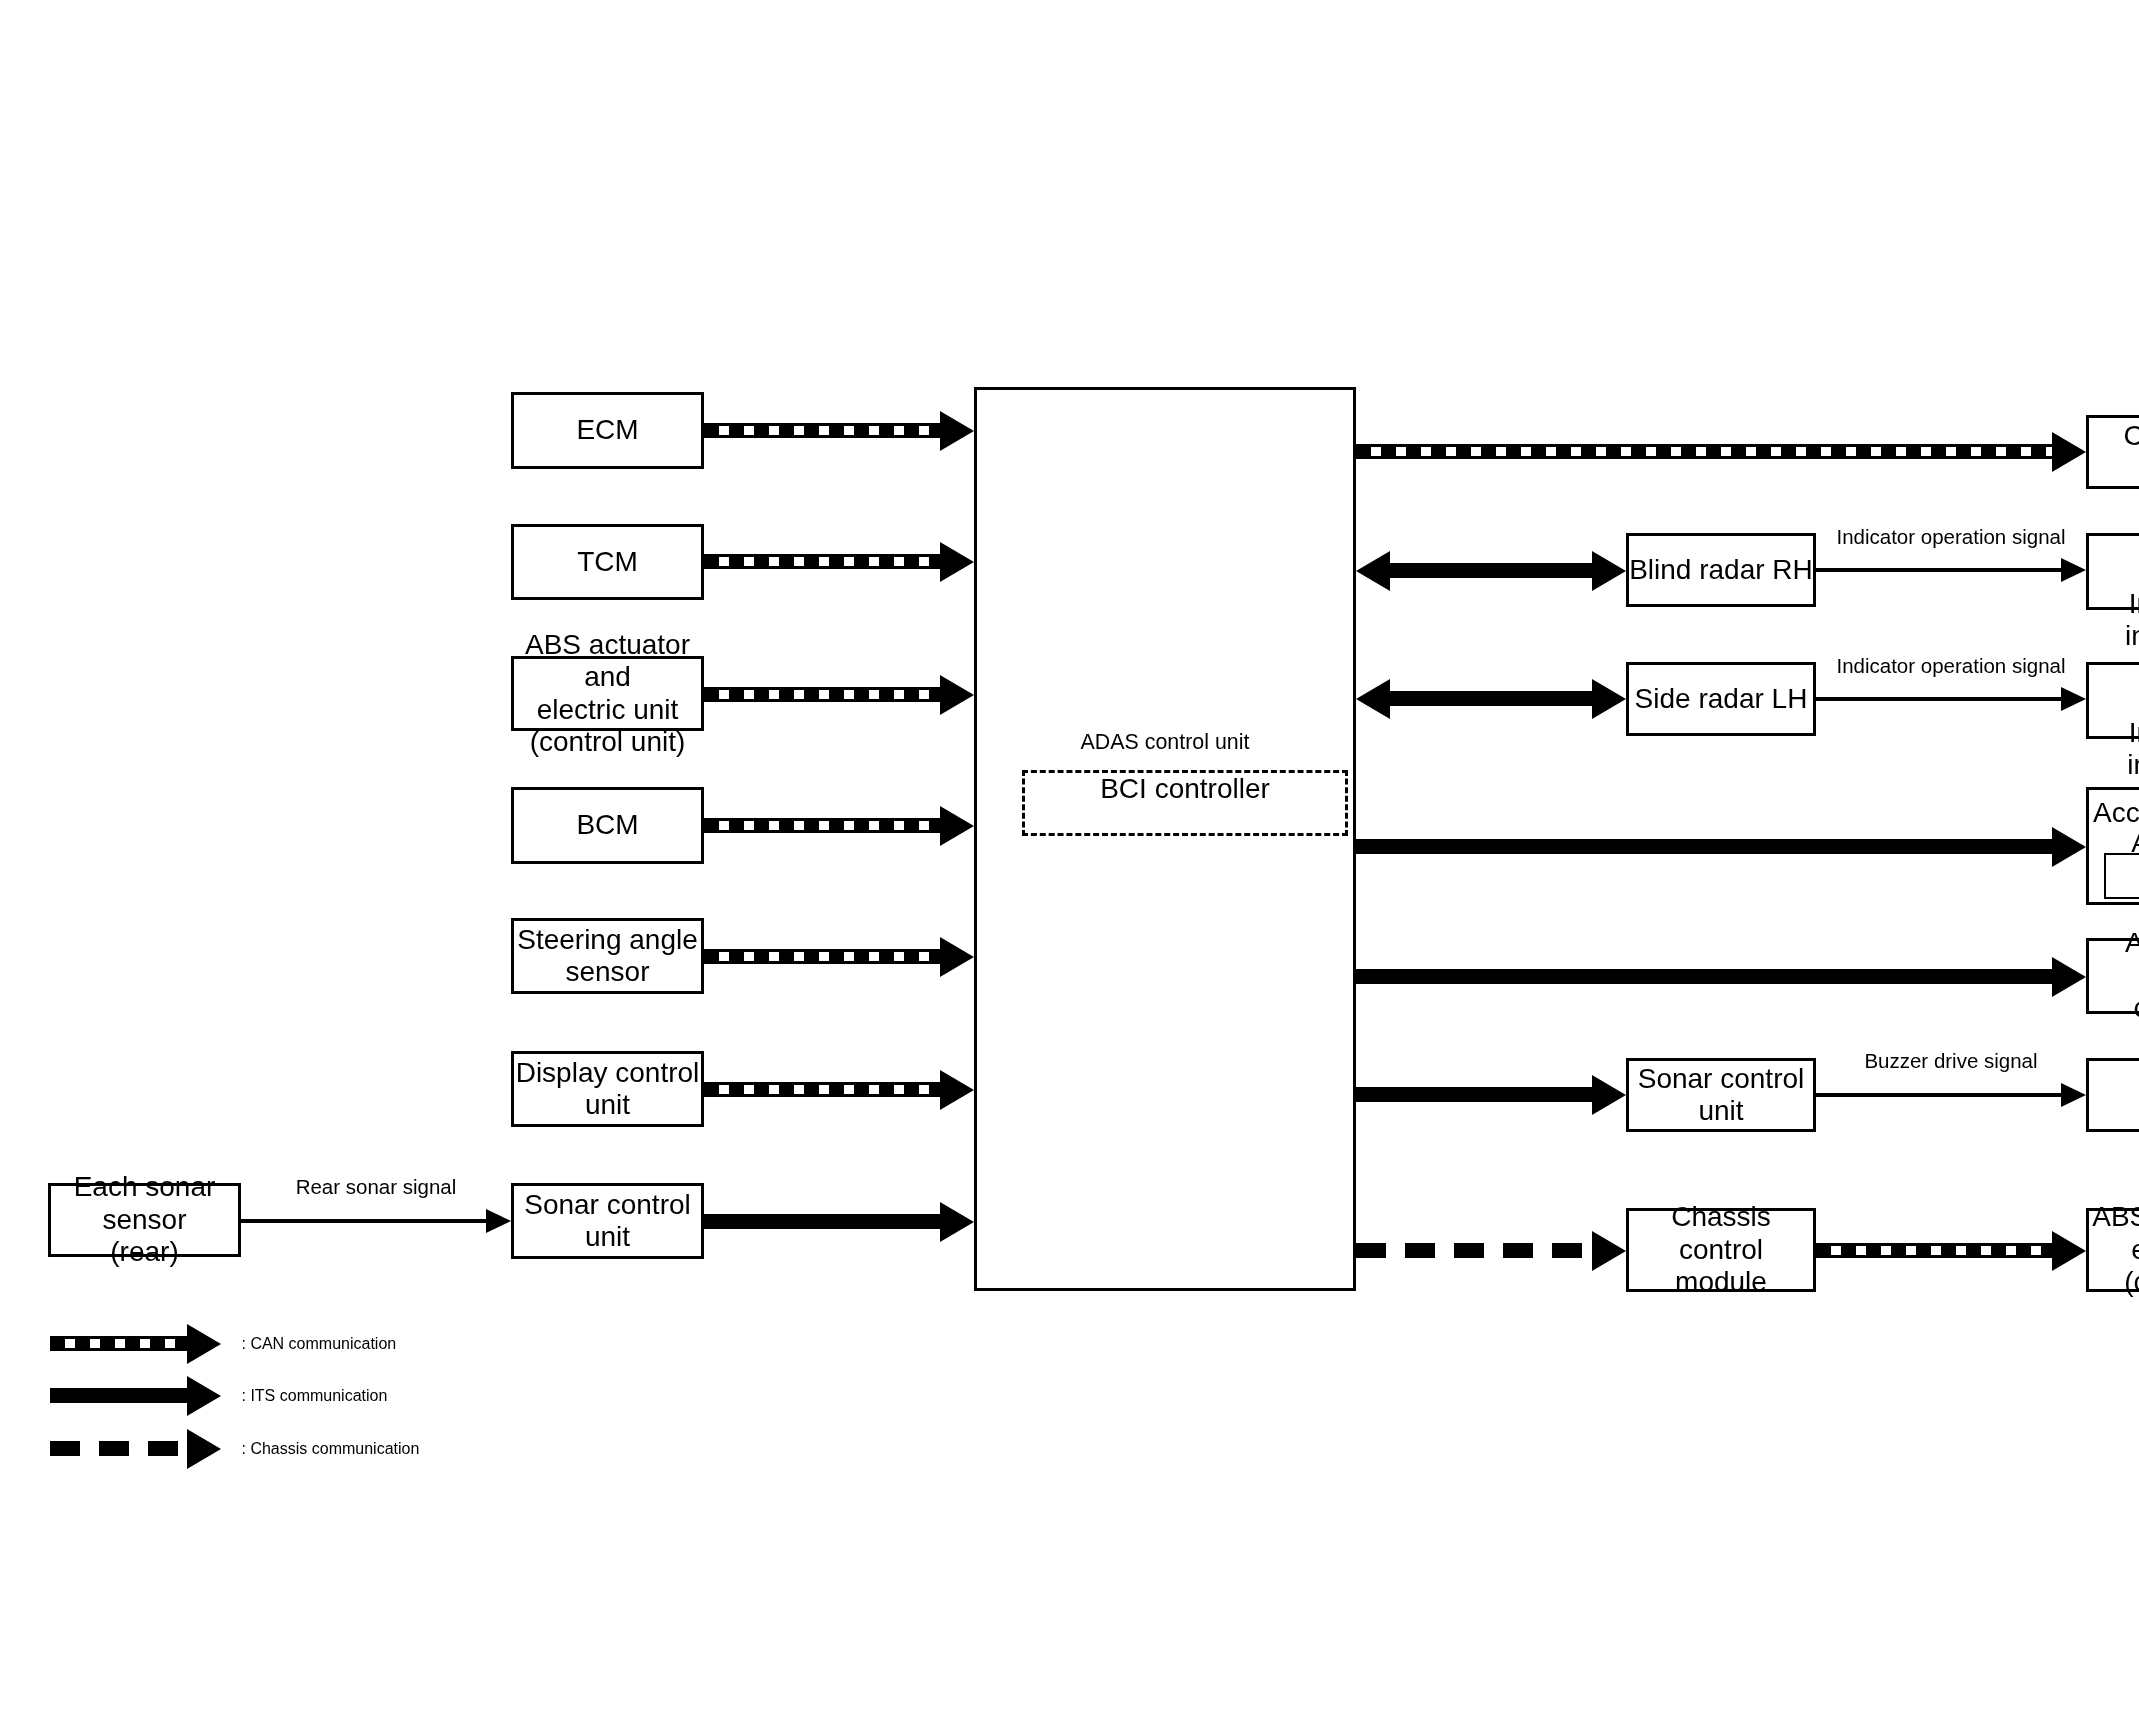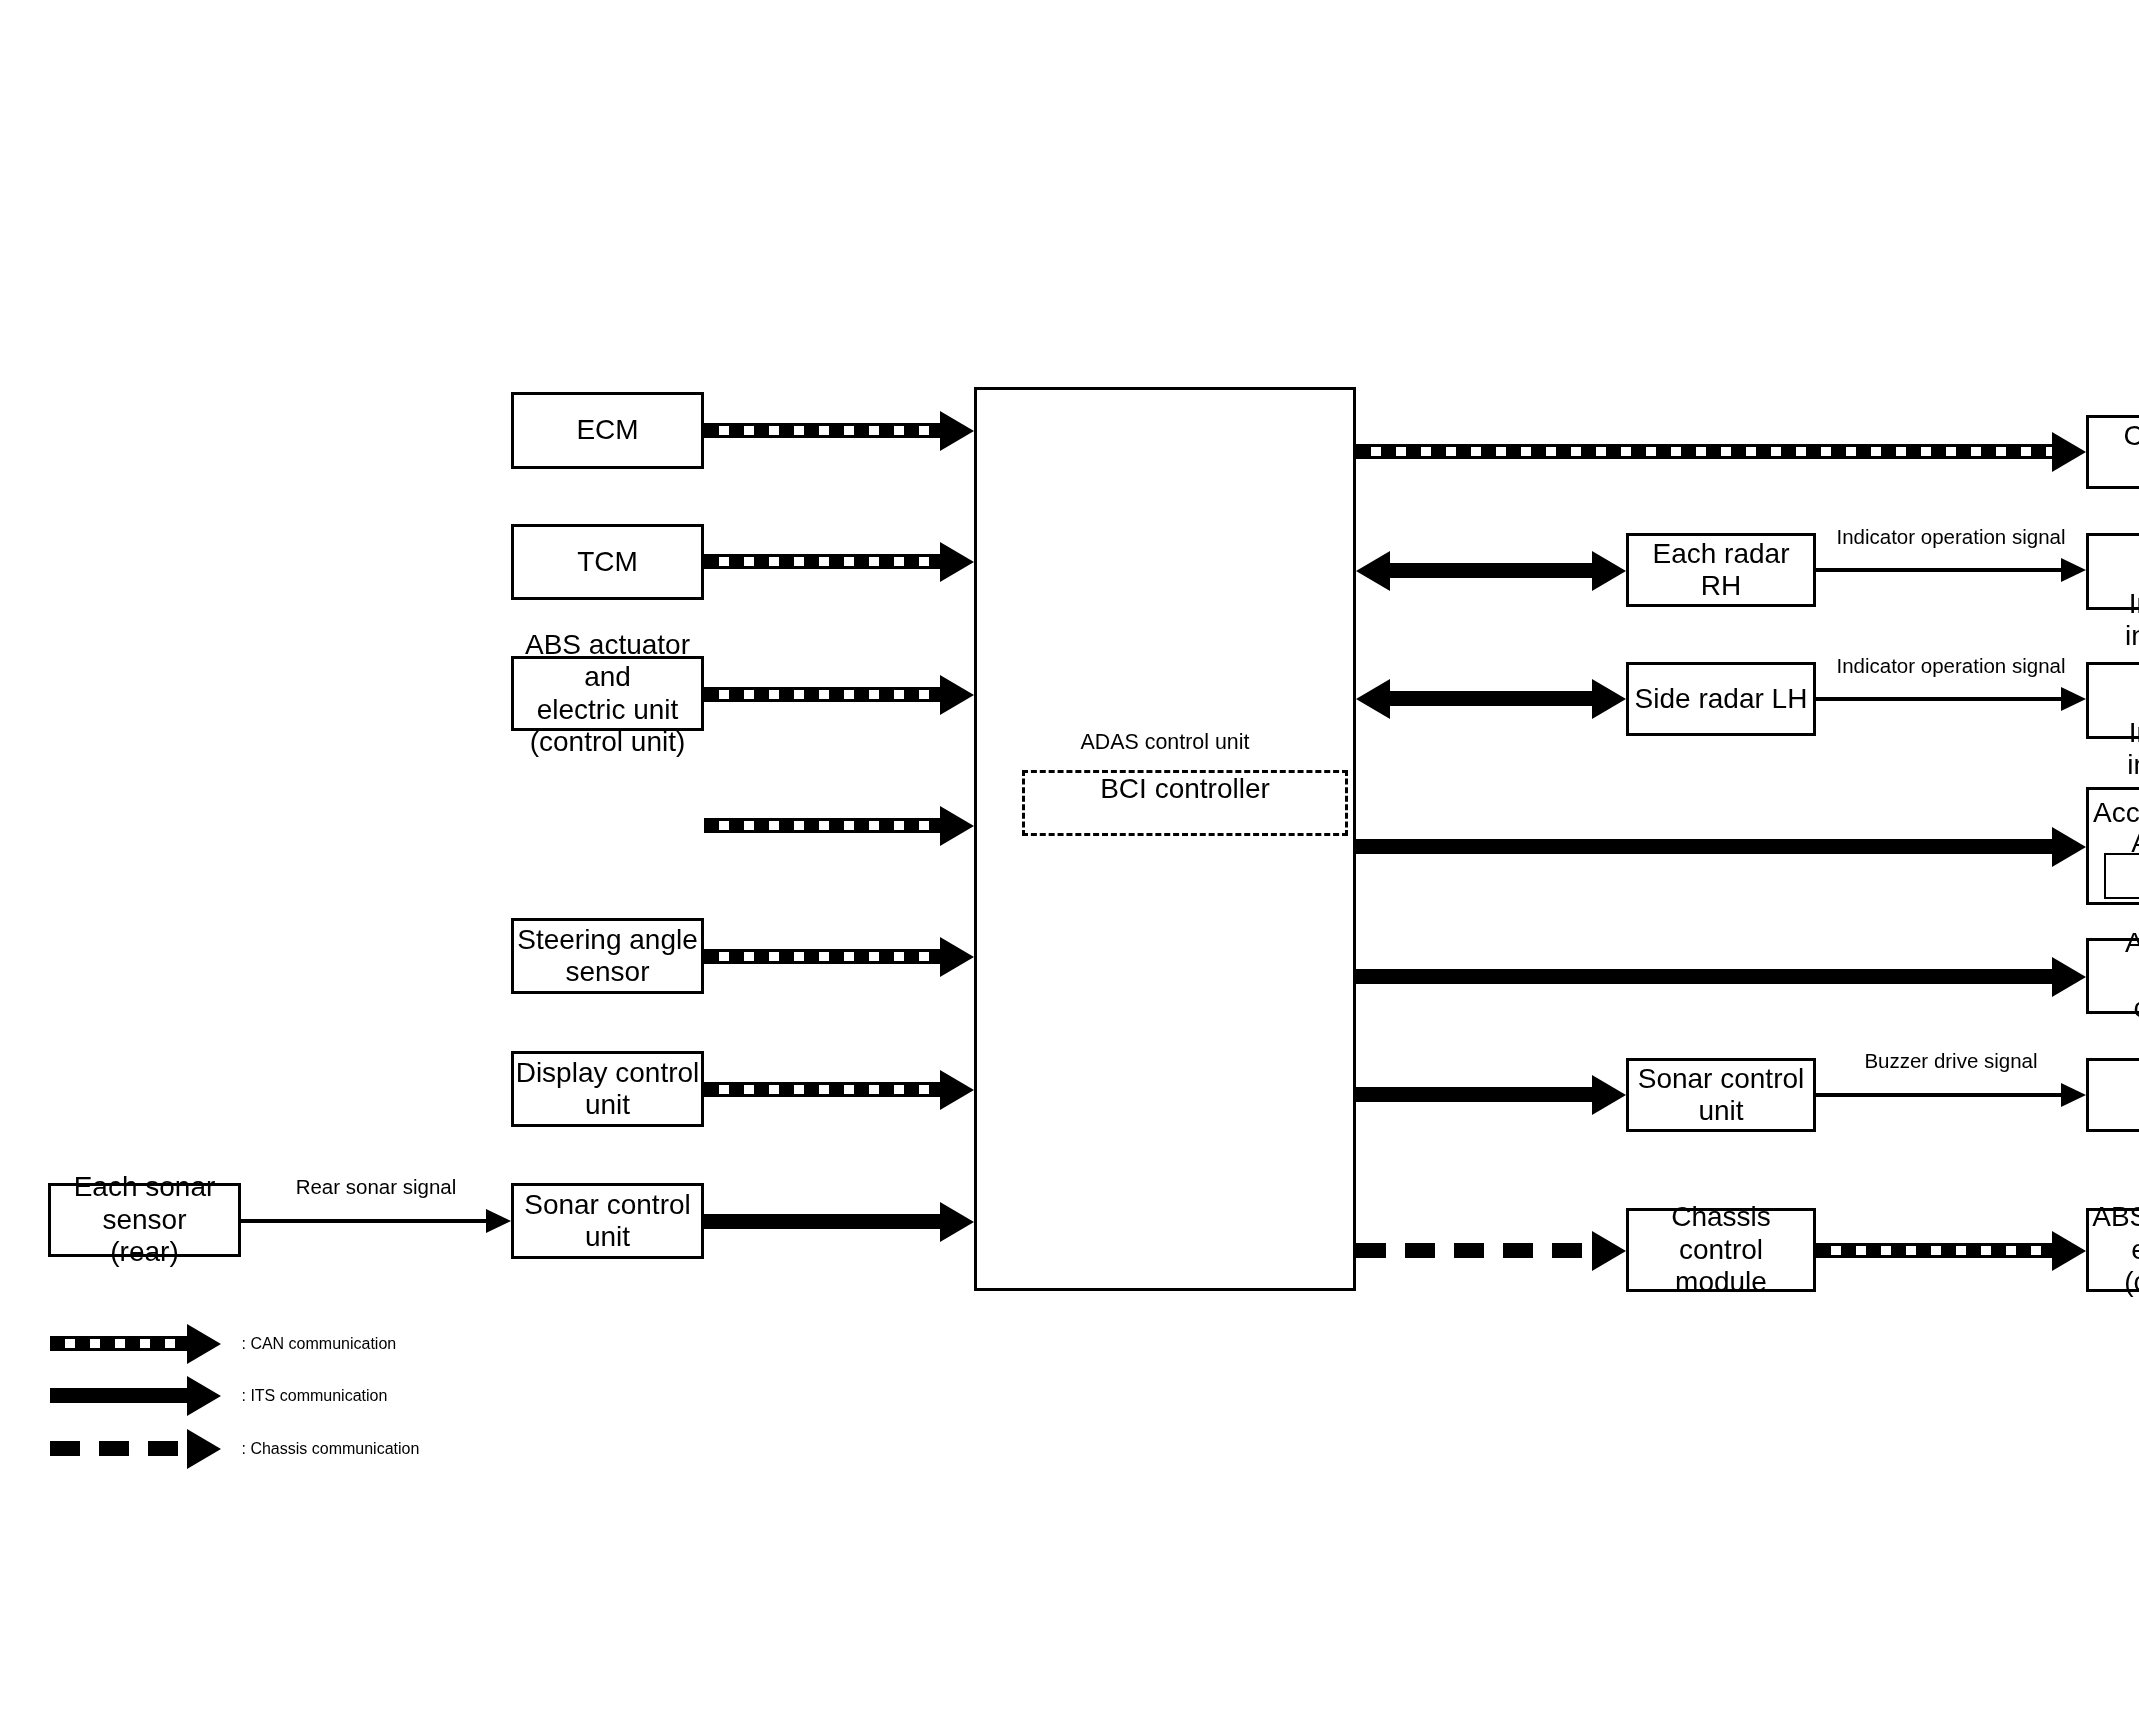--- a/index.html
+++ b/index.html
@@ -167,20 +167,23 @@
     <span class="lbl">ECM</span>
   </div>
   <div class="box" style="left:511px; top:524px; width:193px; height:76px;">
     <span class="lbl">TCM</span>
   </div>
   <div class="box" style="left:511px; top:656px; width:193px; height:75px;text-align:center;">
     <span class="lbl">ABS actuator and
 electric unit
 (control unit)</span>
   </div>
+  <div class="box" style="left:511px; top:787px; width:193px; height:77px;">
+    <span class="lbl">BCM</span>
+  </div>
   <div class="box" style="left:511px; top:918px; width:193px; height:76px;">
     <span class="lbl">Steering angle
 sensor</span>
   </div>
   <div class="box" style="left:511px; top:1051px; width:193px; height:76px;">
     <span class="lbl">Display control unit</span>
   </div>
   <div class="box" style="left:511px; top:1183px; width:193px; height:76px;">
     <span class="lbl">Sonar control unit</span>
   </div>
@@ -190,21 +193,21 @@
   </div>
 
   <div class="adas" style="left:974px; top:387px; width:382px; height:904px;">
     <div class="adas-title">ADAS control unit</div>
     <div class="bci">
       <span class="lbl">BCI controller</span>
     </div>
   </div>
 
   <div class="box" style="left:1626px; top:533px; width:190px; height:74px;">
-    <span class="lbl">Each radar RH</span>
+    <span class="lbl">Blind radar RH</span>
   </div>
   <div class="box" style="left:1626px; top:662px; width:190px; height:74px;">
     <span class="lbl">Side radar LH</span>
   </div>
   <div class="box" style="left:1626px; top:1058px; width:190px; height:74px;">
     <span class="lbl">Sonar control unit</span>
   </div>
   <div class="box" style="left:1626px; top:1208px; width:190px; height:84px;">
     <span class="lbl">Chassis control
 module</span>

